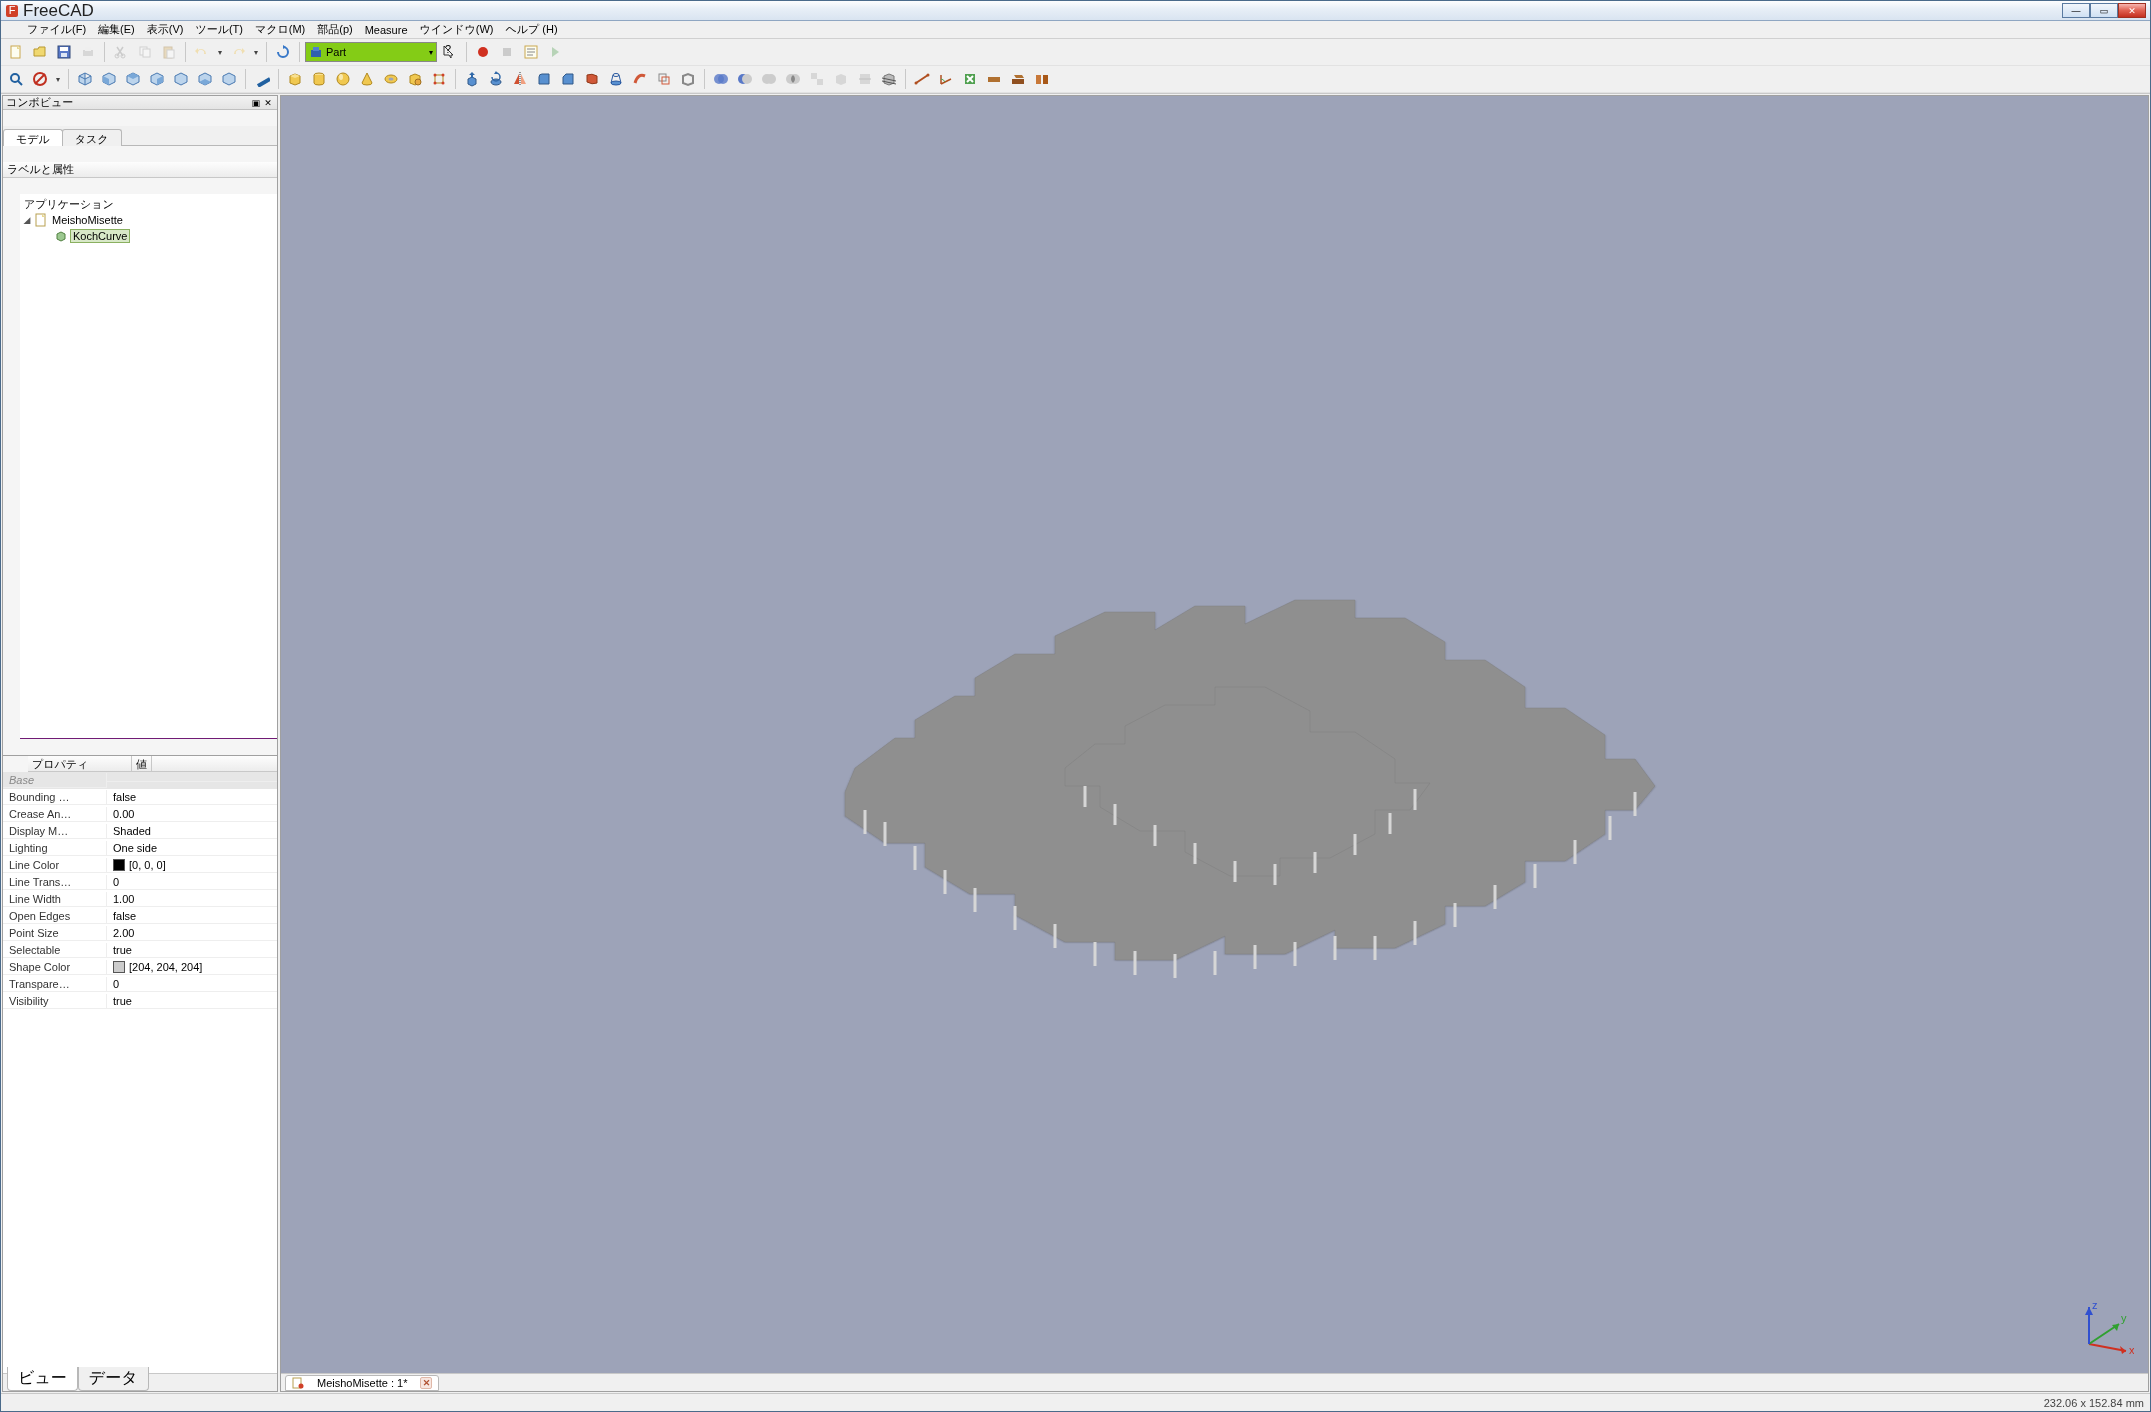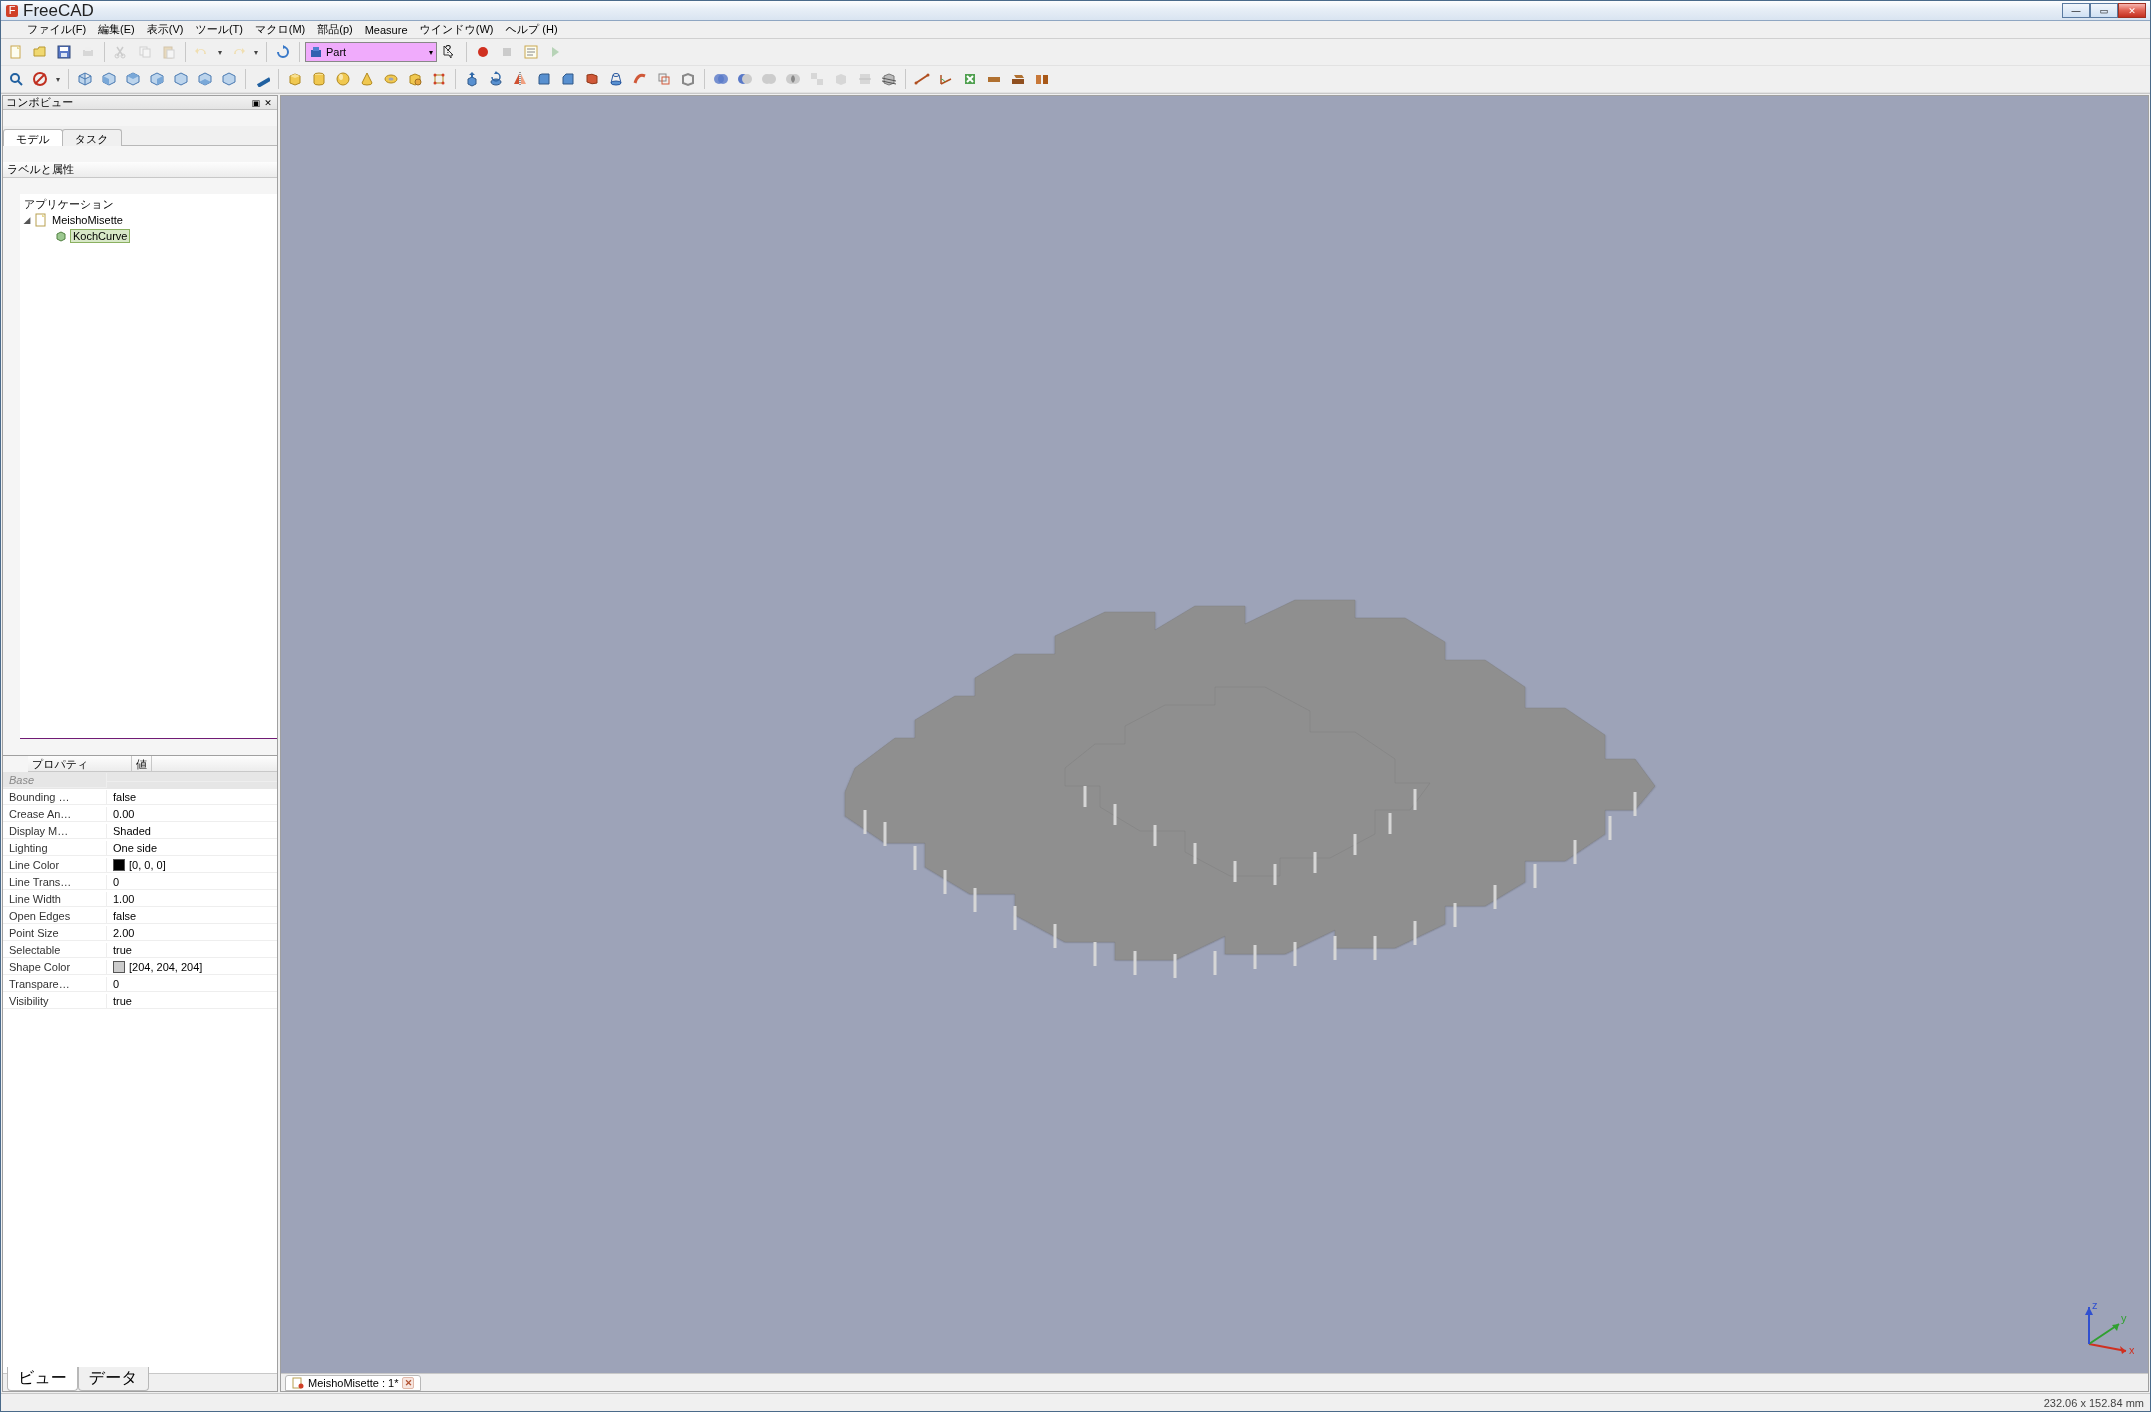--- a/index.html
+++ b/index.html
@@ -18,21 +18,21 @@
 .menubar { height: 18px; background:#f0f0f0; display:flex; align-items:center; padding:0 20px; gap:0; border-bottom:1px solid #d0d0d0;}
 .menubar .menu-item { padding: 1px 6px; cursor:default;}
 
 
 .toolbars { display:flex; flex-direction:column; background:#f0f0f0; border-bottom:1px solid #c8c8c8;}
 .toolbar-row { display:flex; align-items:center; padding:2px 4px; gap:2px; border-bottom:1px solid #e2e2e2;}
 .tb-sep { width:1px; height:20px; background:#c8c8c8; margin:0 3px;}
 .tb-btn { width:22px; height:22px; border:1px solid transparent; display:flex; align-items:center; justify-content:center; border-radius:2px;}
 .tb-btn.disabled{ opacity:0.35;}
 .tb-drop { width:10px; display:flex; align-items:center; justify-content:center; font-size:8px; color:#444;}
-.combo { height:20px; border:1px solid #888; background:#f0abfc; display:flex; align-items:center; padding:0 3px; gap:3px; width:132px;}
+.combo { height:20px; border:1px solid #888; background:#84cc16; display:flex; align-items:center; padding:0 3px; gap:3px; width:132px;}
 .combo .arrow{ margin-left:auto; font-size:8px;}
 
 
 .body-area { flex:1; display:flex; overflow:hidden; background:#f0f0f0;}
 
 
 .combo-view { width:276px; display:flex; flex-direction:column; border:1px solid #a0a0a0; margin:1px; background:#f5f5f5;gap:16px;}
 .panel-title { height:14px; background:linear-gradient(#f2f2f2,#e4e4e4); border-bottom:1px solid #c0c0c0; display:flex; align-items:center; padding:0 3px; font-size:10px;}
 .panel-title .spacer{flex:1;}
 .panel-title .pin,.panel-title .x{ width:12px; text-align:center; font-size:9px; cursor:default;}
@@ -63,21 +63,21 @@
 
 
 .bottom-tabs{ height:18px; display:flex; align-items:flex-end; padding:0 4px; gap:0; background:#f0f0f0; border-top:1px solid #c8c8c8;}
 .bottom-tab{ padding:1px 10px; border:1px solid #b8b8b8; border-top:none; background:#f0f0f0; border-radius:0 0 4px 4px; font-size:16px;}
 .bottom-tab.active{ background:#fff;}
 
 
 .main-area{ flex:1; display:flex; flex-direction:column; margin:1px; border:1px solid #a0a0a0;}
 .view3d{ flex:1; background:#9da3b8; position:relative; overflow:hidden;}
 .doc-tabs{ height:18px; background:#f0f0f0; border-top:1px solid #c8c8c8; display:flex; align-items:center; padding:0 4px; gap:4px;}
-.doc-tab{ display:flex; align-items:flex-start; gap:4px; padding:1px 6px; border:1px solid #b8b8b8; border-radius:3px 3px 0 0; background:#fff; font-size:11px;}
+.doc-tab{ display:flex; align-items:flex-start; gap:13px; padding:1px 6px; border:1px solid #b8b8b8; border-radius:3px 3px 0 0; background:#fff; font-size:11px;}
 .doc-tab .x{ color:#b05030; font-weight:bold; background:#f7e6e0; border:1px solid #e0b8a8; width:12px; height:12px; display:flex; align-items:center; justify-content:center; border-radius:2px; font-size:9px;}
 
 
 .statusbar{ height:18px; background:#f0f0f0; border-top:1px solid #c8c8c8; display:flex; align-items:center; padding:0 6px;}
 .statusbar .filler{flex:1;}
 .statusbar .dims{ color:#444;}
 
 
 .axes { position:absolute; right:14px; bottom:14px; width:60px; height:60px;}
 

